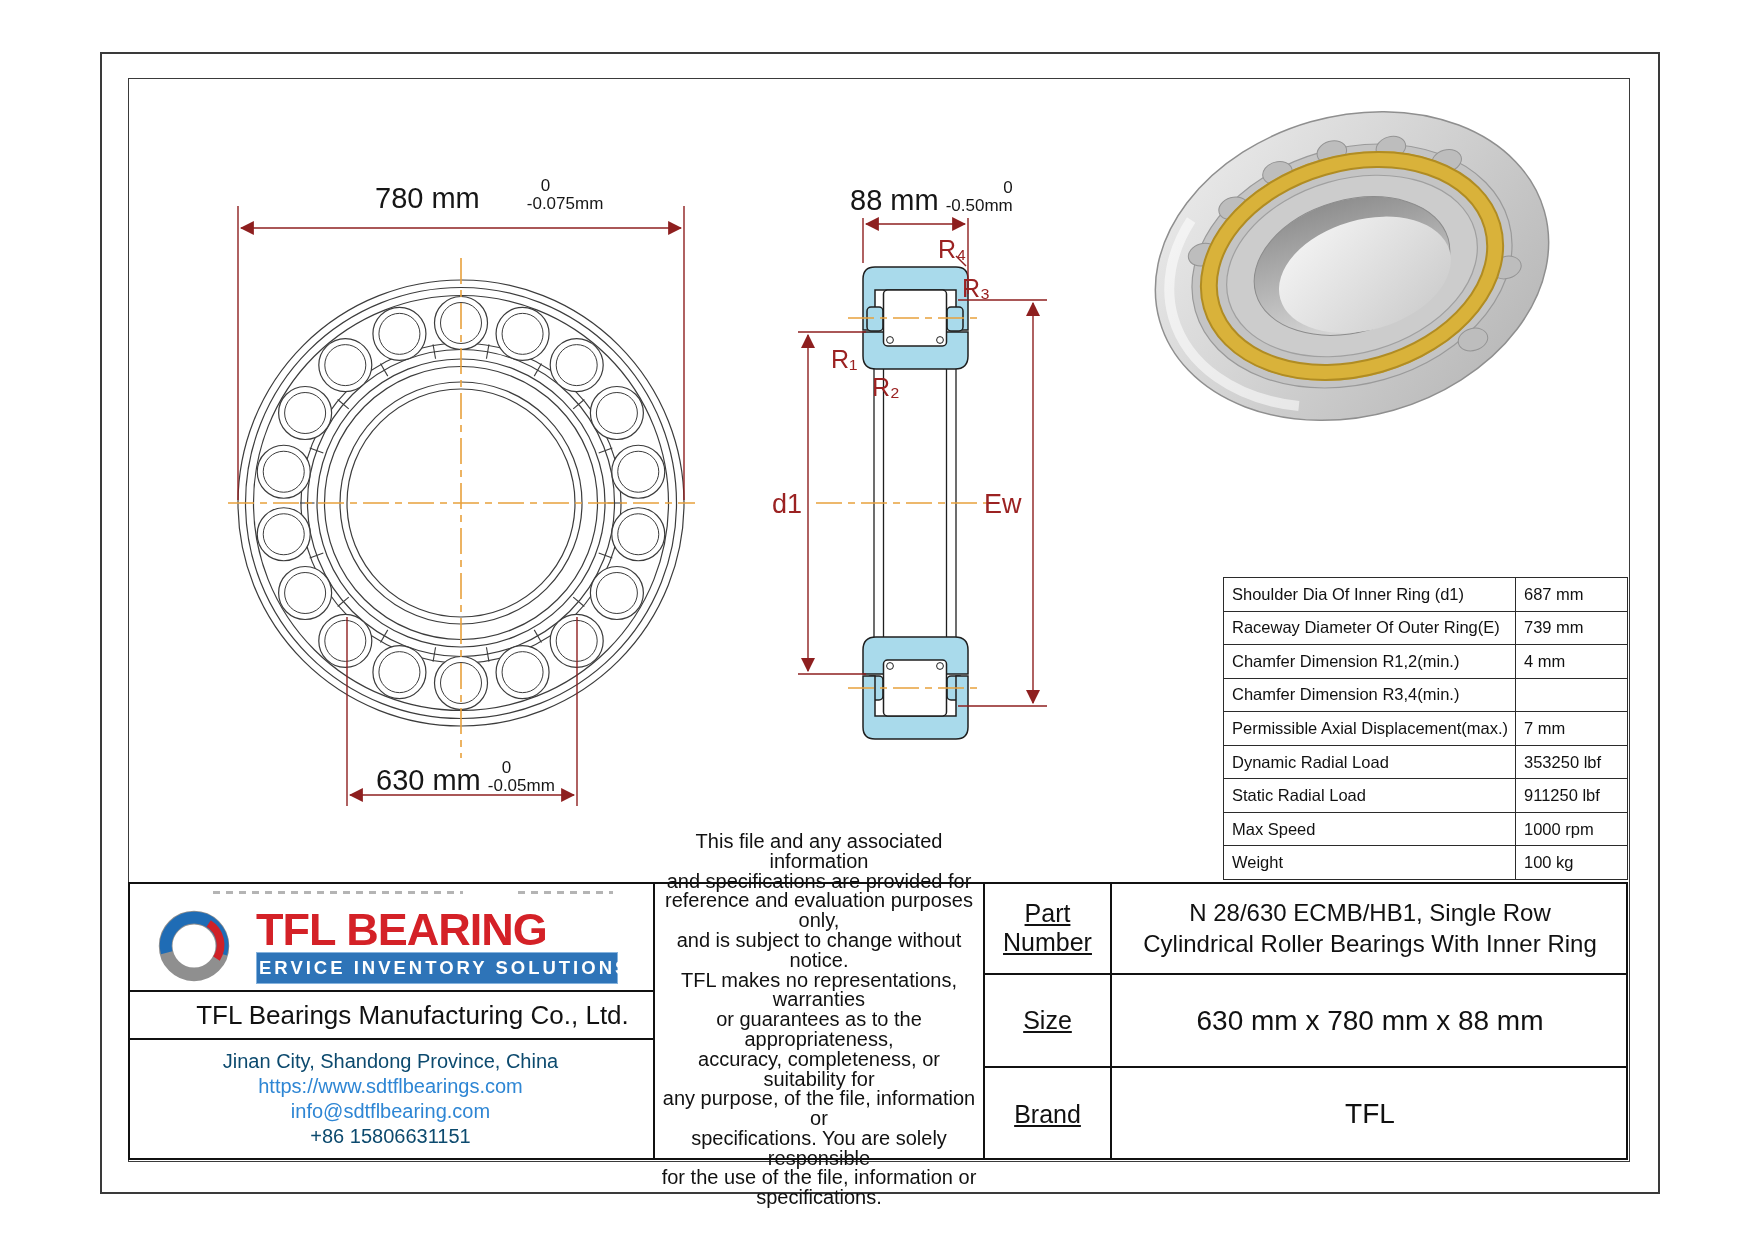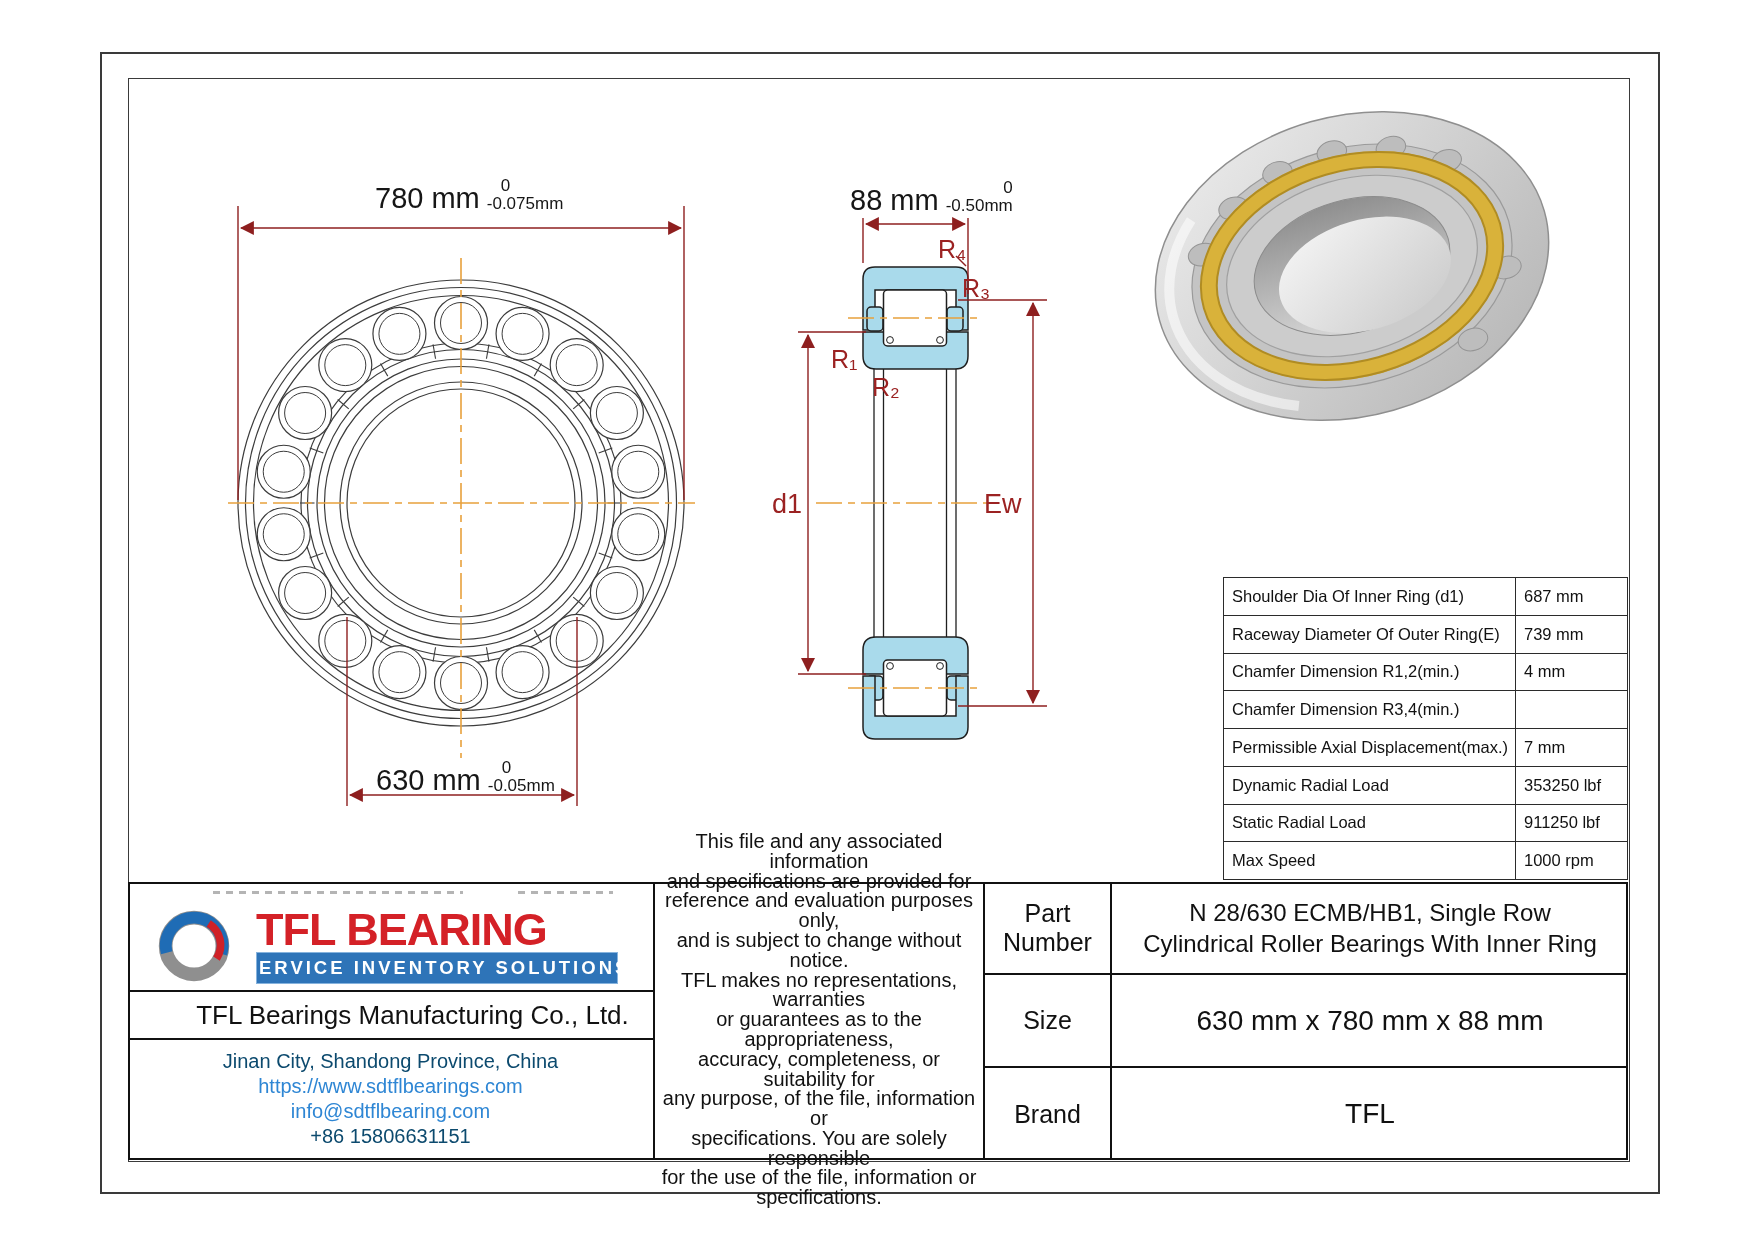--- a/index.html
+++ b/index.html
@@ -18,21 +18,21 @@
   table.specs td{border:1.6px solid #2b2b2b;font-size:16.5px;padding:0 0 0 8px;color:#111;}
   table.specs td.val{width:103px;}
   
   .tb-cell{position:absolute;box-sizing:border-box;border-right:2px solid #111;border-bottom:2px solid #111;}
   .tb-outline{position:absolute;left:128px;top:882px;width:1500px;height:278px;border:2px solid #111;box-sizing:border-box;}
   .center-col{display:flex;flex-direction:column;align-items:center;justify-content:center;text-align:center;}
   .company-name{font-size:26px;color:#111;margin-left:44px;}
   .addr-line{font-size:20px;line-height:25px;color:#0c4a6e;}
   .link{color:#2e86d4;}
   .disclaimer{font-size:20px;line-height:19.8px;text-align:center;color:#111;white-space:pre-line;}
-  .field-label{font-size:25px;color:#111;}
+  .field-label{font-size:25px;color:#111;text-decoration:underline;}
   .pn-value{font-size:24px;line-height:31px;color:#111;text-align:center;}
   .big-value{font-size:28px;color:#111;text-align:center;}
   
   .logo-brand{font-size:45px;font-weight:bold;color:#d42127;letter-spacing:-1px;white-space:nowrap;}
   .logo-banner{background:#2e74b8;border:1px solid #86b3dd;color:#fff;font-weight:bold;
                font-size:18.5px;letter-spacing:3px;display:flex;align-items:center;justify-content:center;white-space:nowrap;}
   .smudge{position:absolute;height:3px;opacity:.55;
           background:repeating-linear-gradient(90deg,#777 0 7px,transparent 7px 13px);}
   
   text.redlbl{fill:#9b2222;font-family:"Liberation Sans",sans-serif;}
@@ -227,21 +227,21 @@
       <ellipse rx="154" ry="110" fill="none" stroke="#b08c23" stroke-width="2"></ellipse>
       <ellipse rx="138" ry="95" fill="none" stroke="#b08c23" stroke-width="2"></ellipse>
 
       <ellipse rx="128" ry="87" fill="#cccccc" stroke="#a0a0a0" stroke-width="1.2"></ellipse>
 
       <ellipse rx="100" ry="66" fill="url(#g3)" stroke="#8c8c8c" stroke-width="1"></ellipse>
       <ellipse cx="10" cy="12" rx="88" ry="55" fill="url(#g2)"></ellipse>
     </g>
   </svg>
 
-  <div class="dim" style="left:375px;top:176px;">
+  <div class="dim" style="left:375px;top:176px;gap:40px;">
     <span class="main">780 mm</span>
     <span class="tol">
         <span>0</span>
         <span>-0.075mm</span>
       </span>
   </div>
   <div class="dim" style="left:850px;top:178px;text-align:right;">
     <span class="main">88 mm</span>
     <span class="tol">
         <span>0</span>
@@ -282,20 +282,24 @@
           <td>Dynamic Radial Load</td>
           <td class="val">353250 lbf</td>
         </tr>
       <tr>
           <td>Static Radial Load</td>
           <td class="val">911250 lbf</td>
         </tr>
       <tr>
           <td>Max Speed</td>
           <td class="val">1000 rpm</td>
+        </tr>
+      <tr>
+          <td>Weight</td>
+          <td class="val">100 kg</td>
         </tr>
     </tbody>
   </table>
 
   <div class="tb-outline"></div>
 
   <div class="tb-cell" style="left:128px;top:882px;width:527px;height:110px;">
     <div class="smudge" style="left:85px;top:9px;width:250px;"></div>
     <div class="smudge" style="left:390px;top:9px;width:95px;"></div>
     <svg class="abs" style="left:22px;top:16px;" width="90" height="90" viewBox="0 0 92 92">

